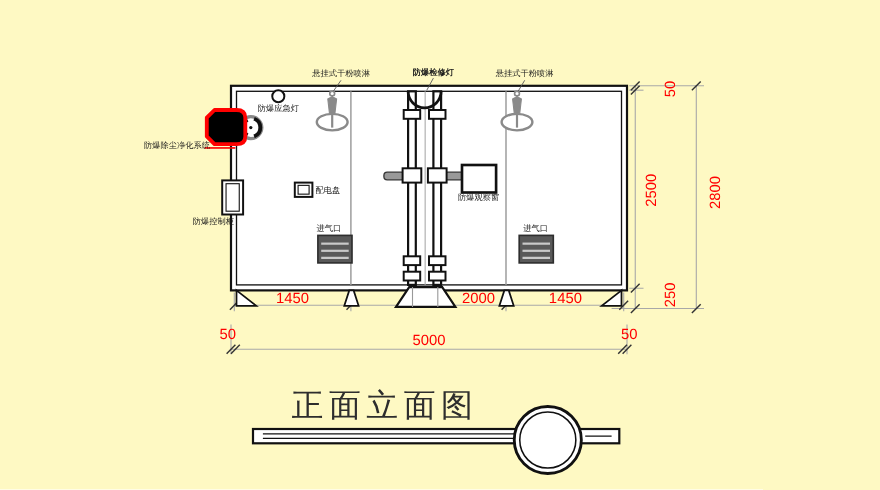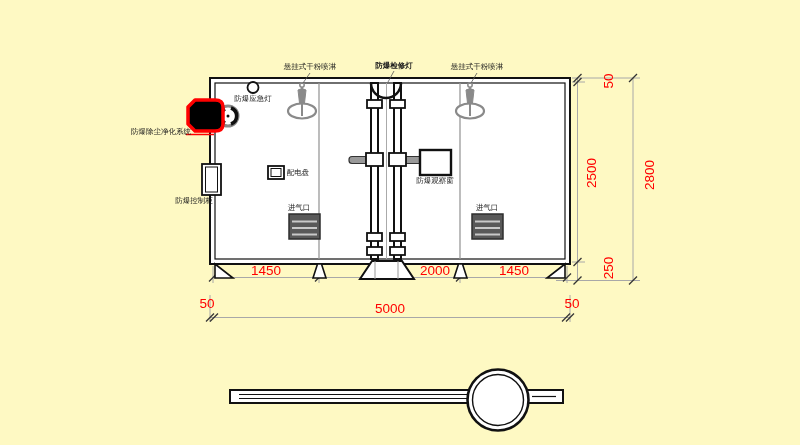--- a/index.html
+++ b/index.html
@@ -176,14 +176,15 @@
   <div class="dim" style="left:390px;top:271px;margin-left:45px;">2000</div>
   <div class="dim" style="left:514px;top:271px;">1450</div>
   <div class="dim" style="left:207px;top:304px;">50</div>
   <div class="dim" style="left:390px;top:309px;text-align:right;">5000</div>
   <div class="dim" style="left:572px;top:304px;">50</div>
   <div class="dim rot" style="left:609px;top:81px;">50</div>
   <div class="dim rot" style="left:592px;top:173px;">2500</div>
   <div class="dim rot" style="left:609px;top:268px;">250</div>
   <div class="dim rot" style="left:650px;top:175px;">2800</div>
 
+  <div class="title" style="left:350px;top:369px;">正面立面图</div>
 
 </div>
 
 </body></html>

